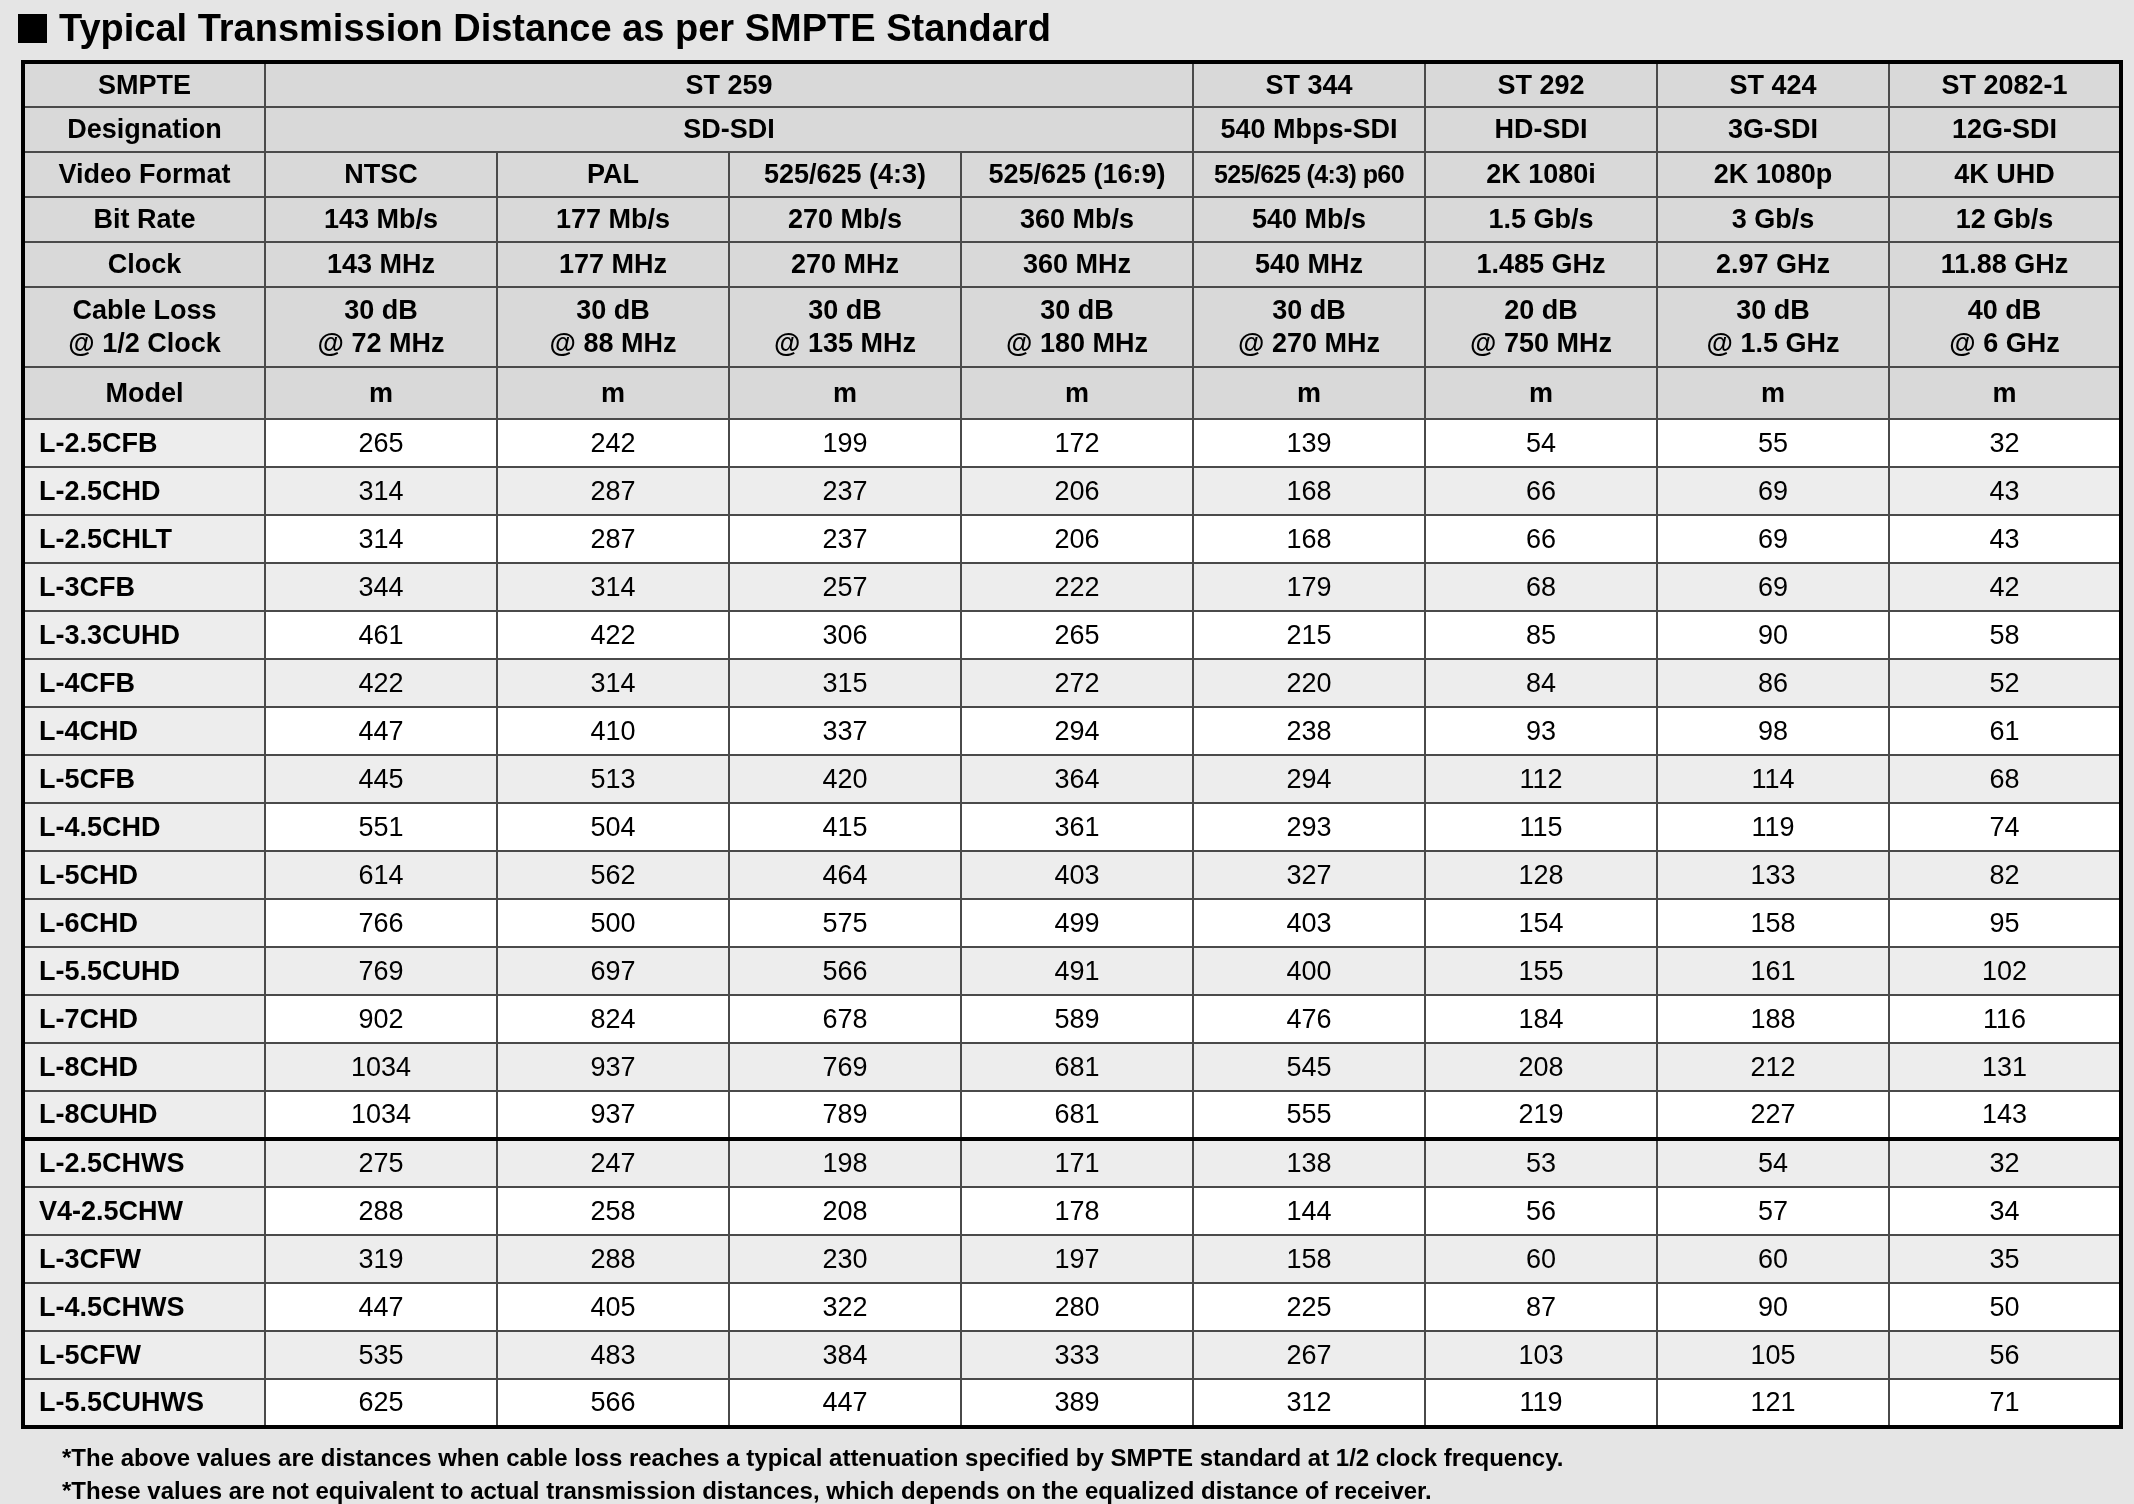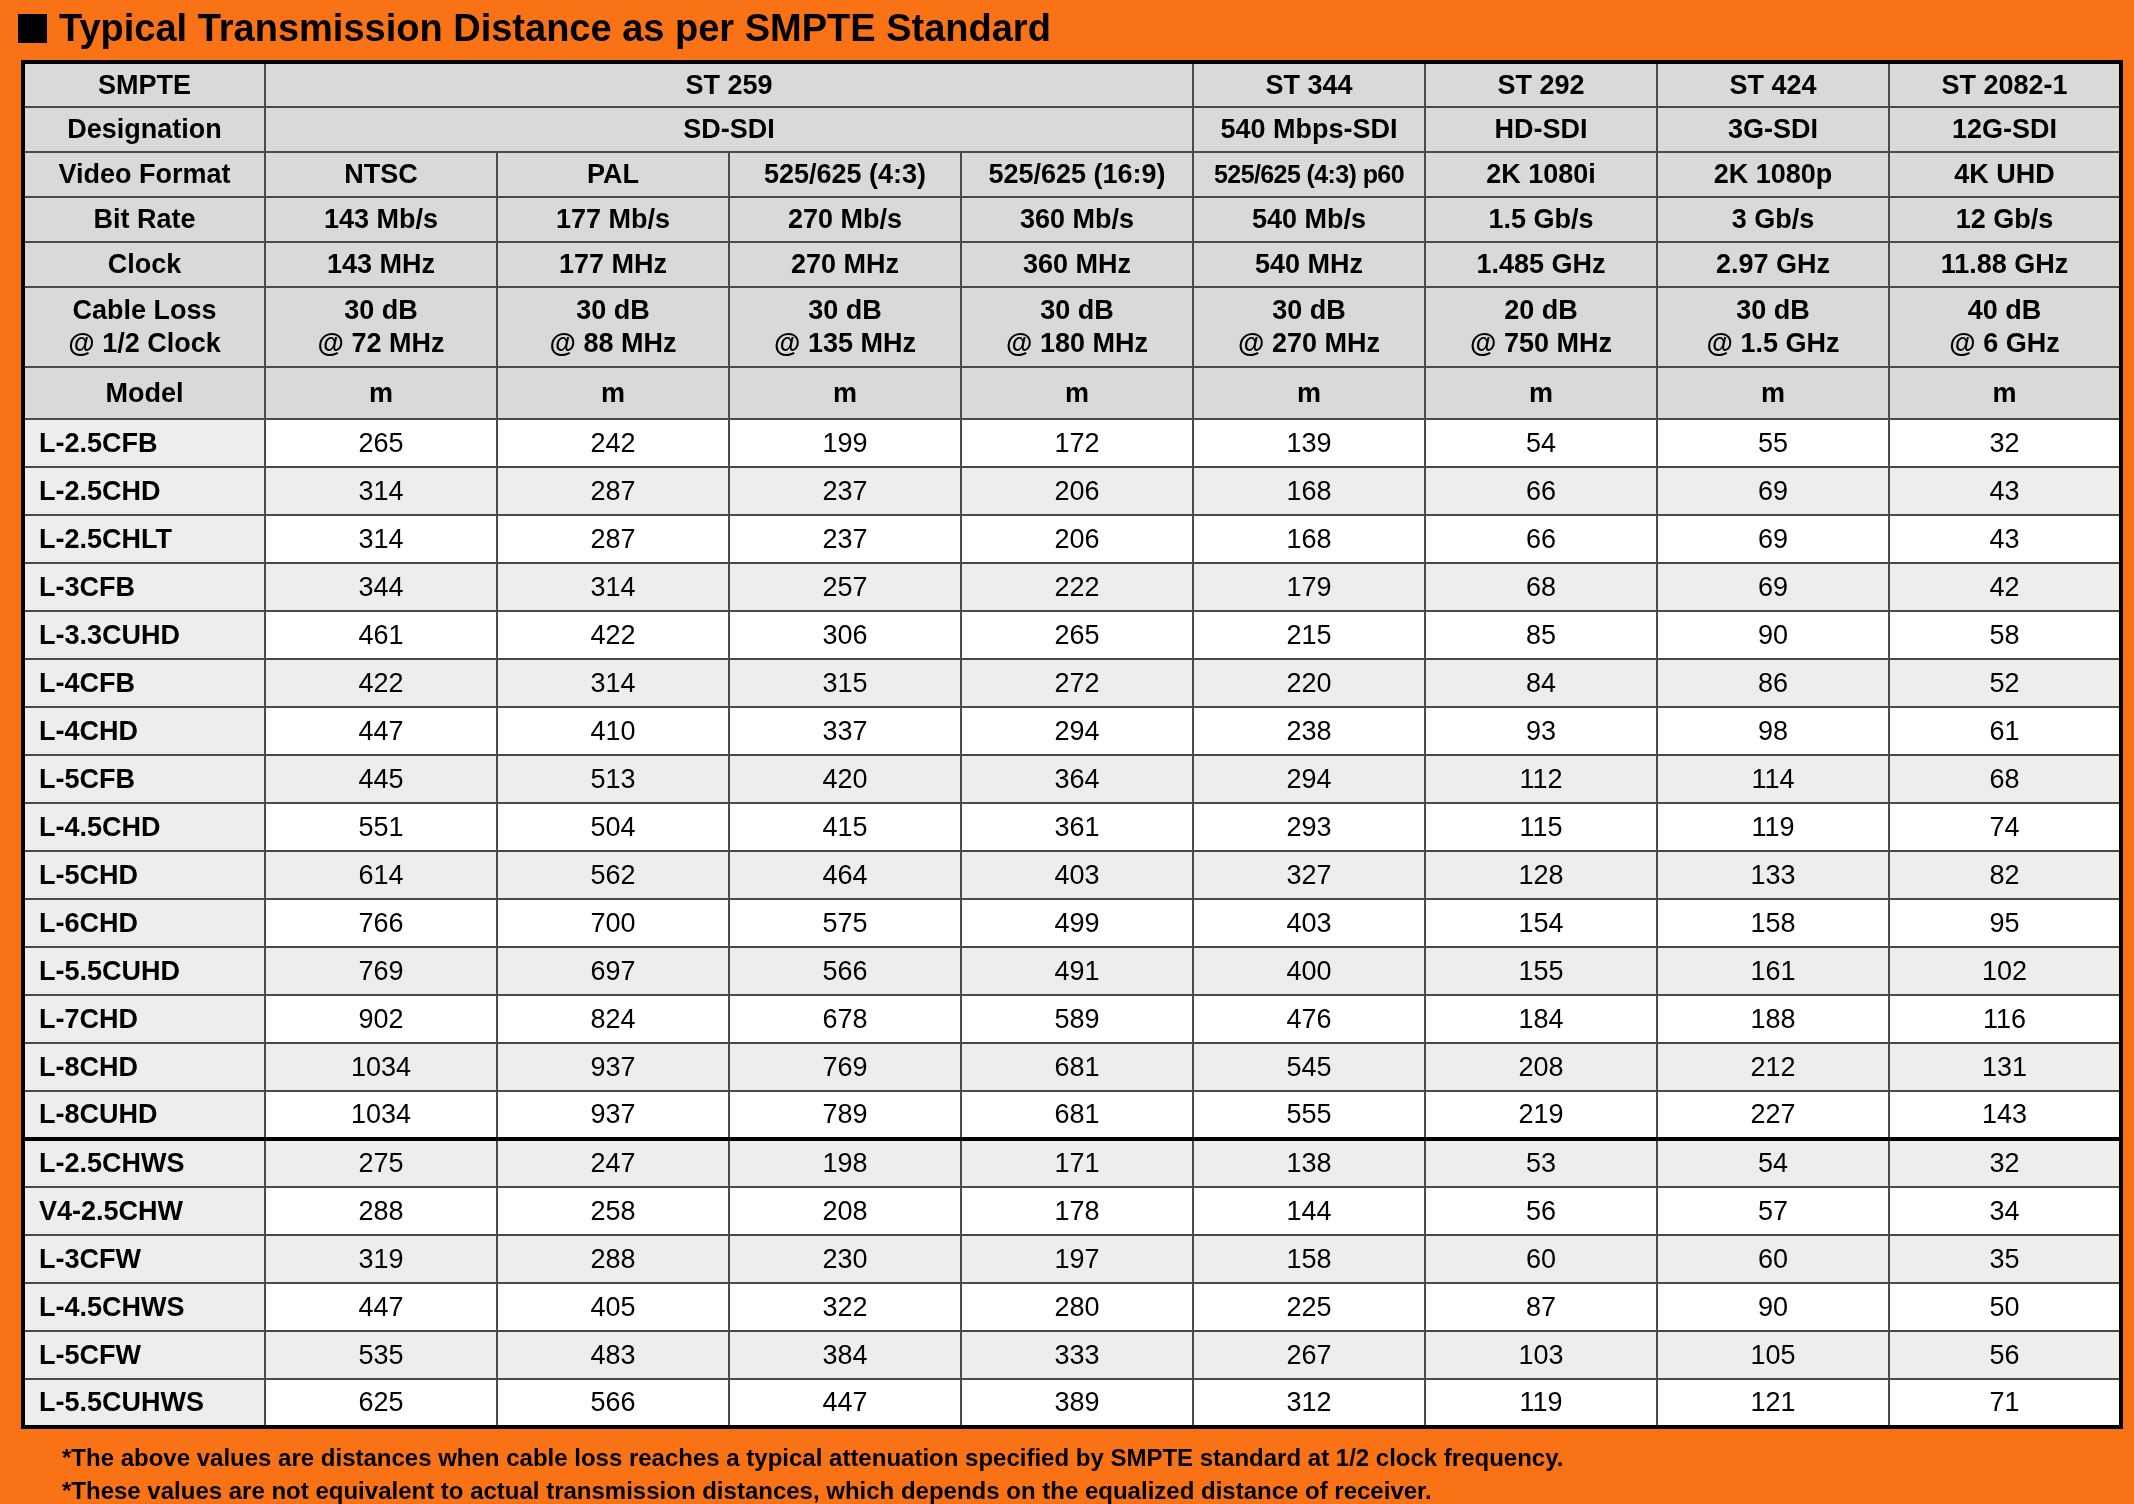--- a/index.html
+++ b/index.html
@@ -6,21 +6,21 @@
     margin: 0;
     background: #ffffff;
     font-family: "Liberation Sans", sans-serif;
     color: #000;
   }
   .page {
     width: 2134px;
     height: 1504px;
     box-sizing: border-box;
     padding: 4px 16px 0 16px;
-    background: #f97316;
+    background: #e5e5e5;
   }
   .title {
     display: flex;
     align-items: center;
     gap: 12px;
     margin: 2px 0 10px 2px;
     height: 44px;
   }
   .title .sq {
     width: 29px;
@@ -293,21 +293,21 @@
           <td>464</td>
           <td>403</td>
           <td>327</td>
           <td>128</td>
           <td>133</td>
           <td>82</td>
         </tr>
         <tr>
           <td class="model">L-6CHD</td>
           <td>766</td>
-          <td>700</td>
+          <td>500</td>
           <td>575</td>
           <td>499</td>
           <td>403</td>
           <td>154</td>
           <td>158</td>
           <td>95</td>
         </tr>
         <tr class="stripe">
           <td class="model">L-5.5CUHD</td>
           <td>769</td>

